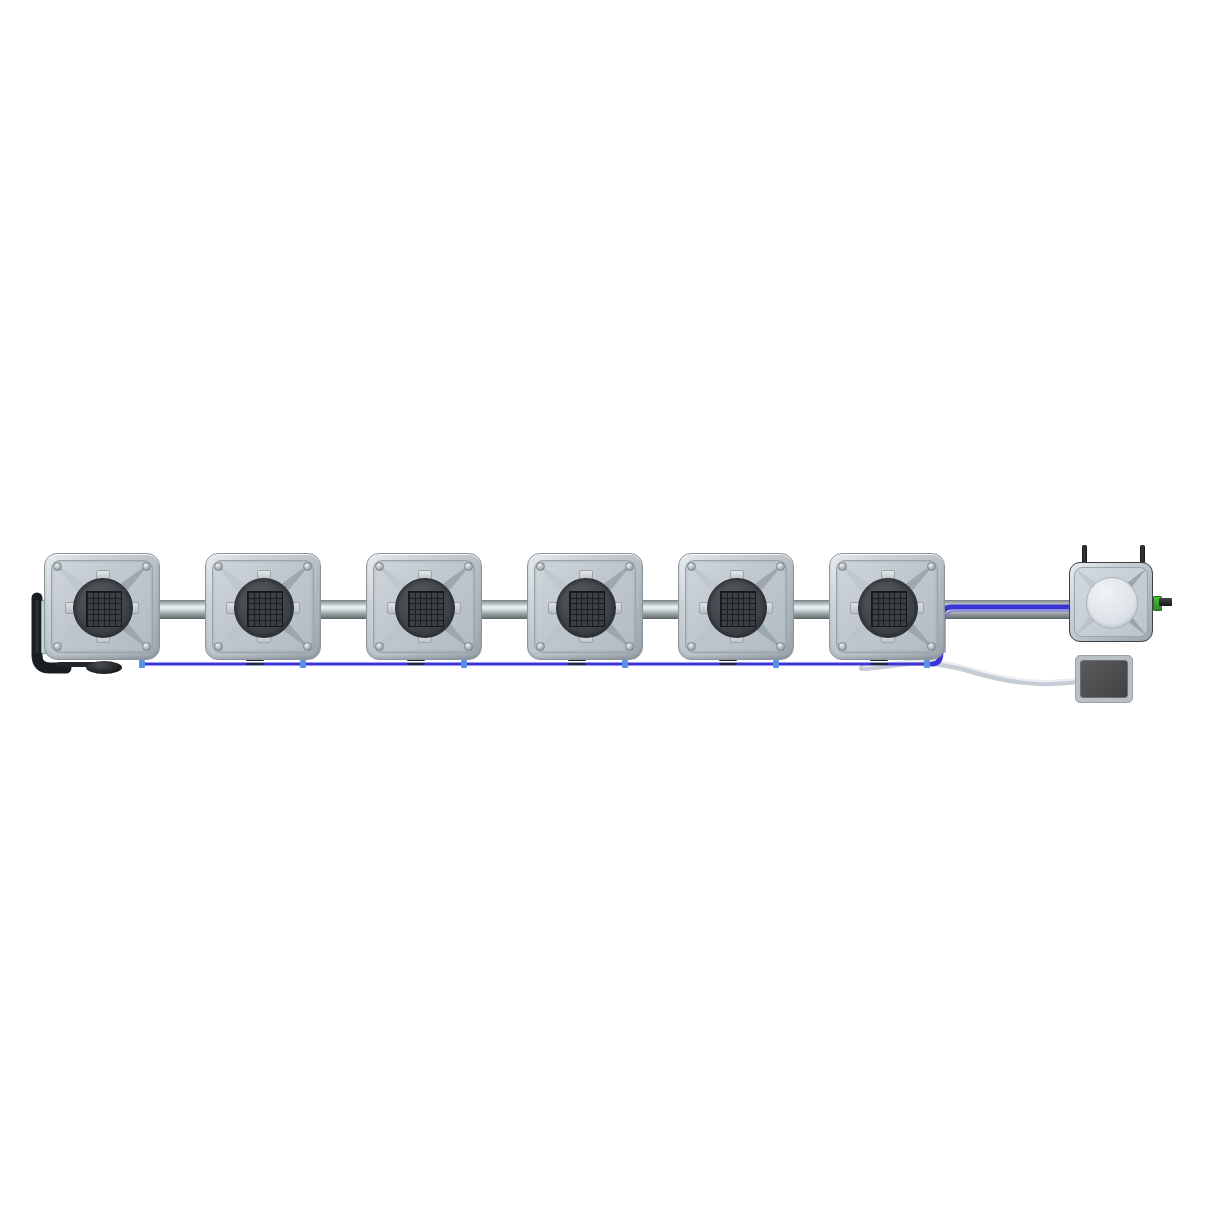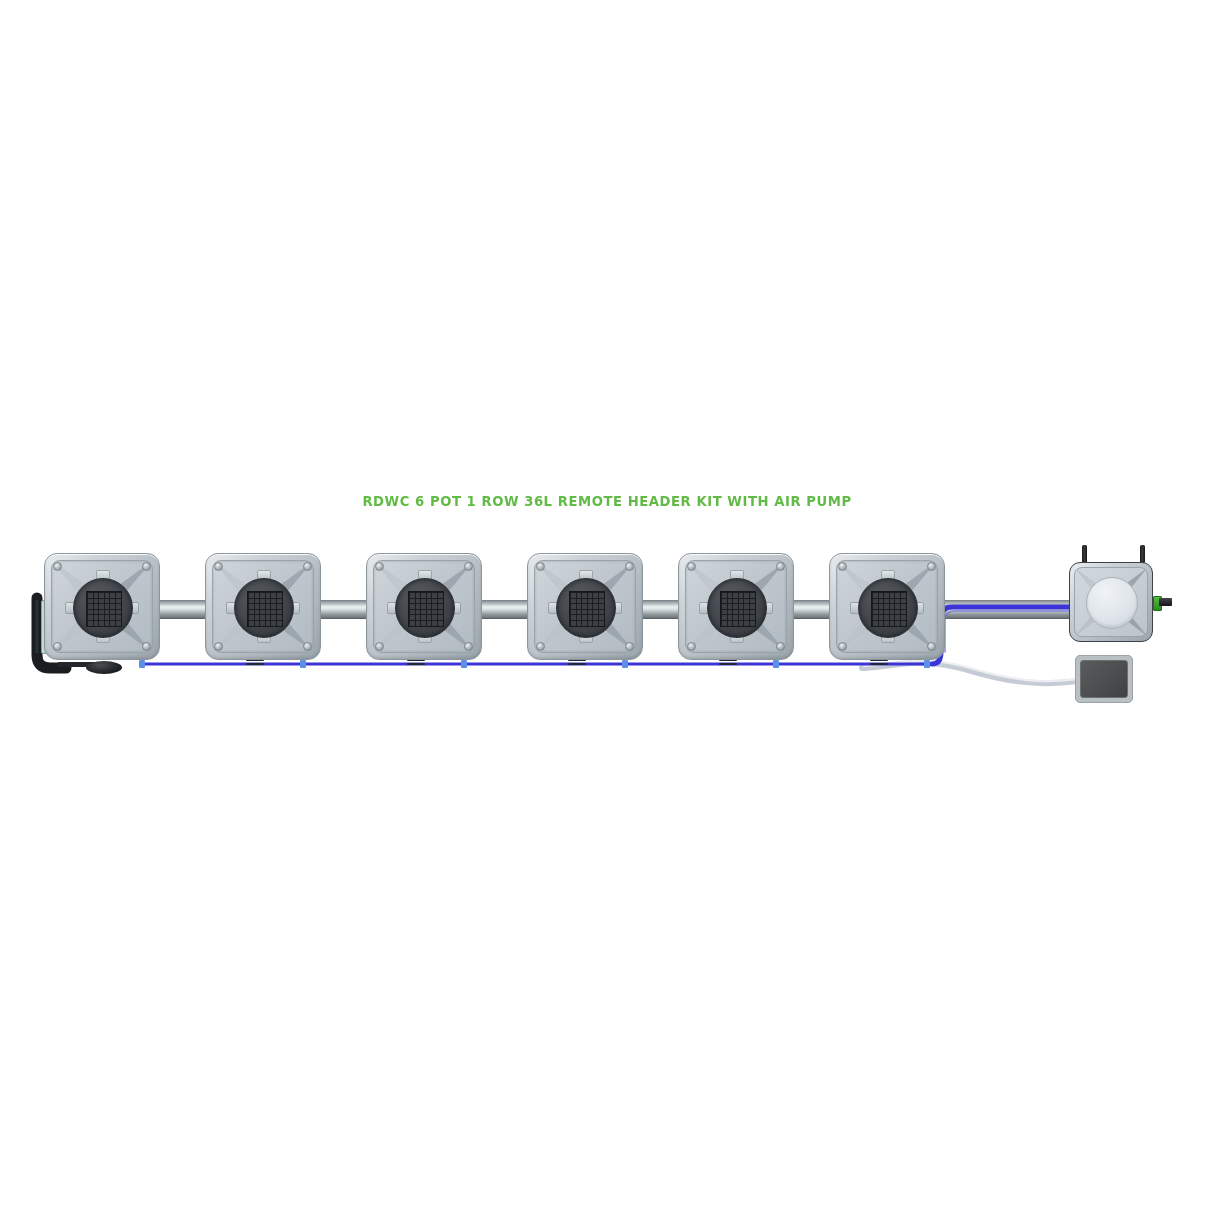--- a/index.html
+++ b/index.html
@@ -190,21 +190,20 @@
     position:absolute;
     background:radial-gradient(ellipse at 40% 30%,#4a4e52,#1a1d20 70%);
     border-radius:50%;
   }
 </style>
 </head>
 <body>
 
 <div id="stage">
 
-  <div id="title">RDWC 6 POT 1 ROW 36L REMOTE HEADER KIT WITH AIR PUMP</div>
 
   <div id="system">
 
     <div class="pipe" style="left:152px;top:600px;width:62px;"></div>
     <div class="pipe" style="left:313px;top:600px;width:62px;"></div>
     <div class="pipe" style="left:474px;top:600px;width:62px;"></div>
     <div class="pipe" style="left:635px;top:600px;width:52px;"></div>
     <div class="pipe" style="left:786px;top:600px;width:52px;"></div>
     <div class="pipe" style="left:937px;top:600px;width:140px;"></div>
 

